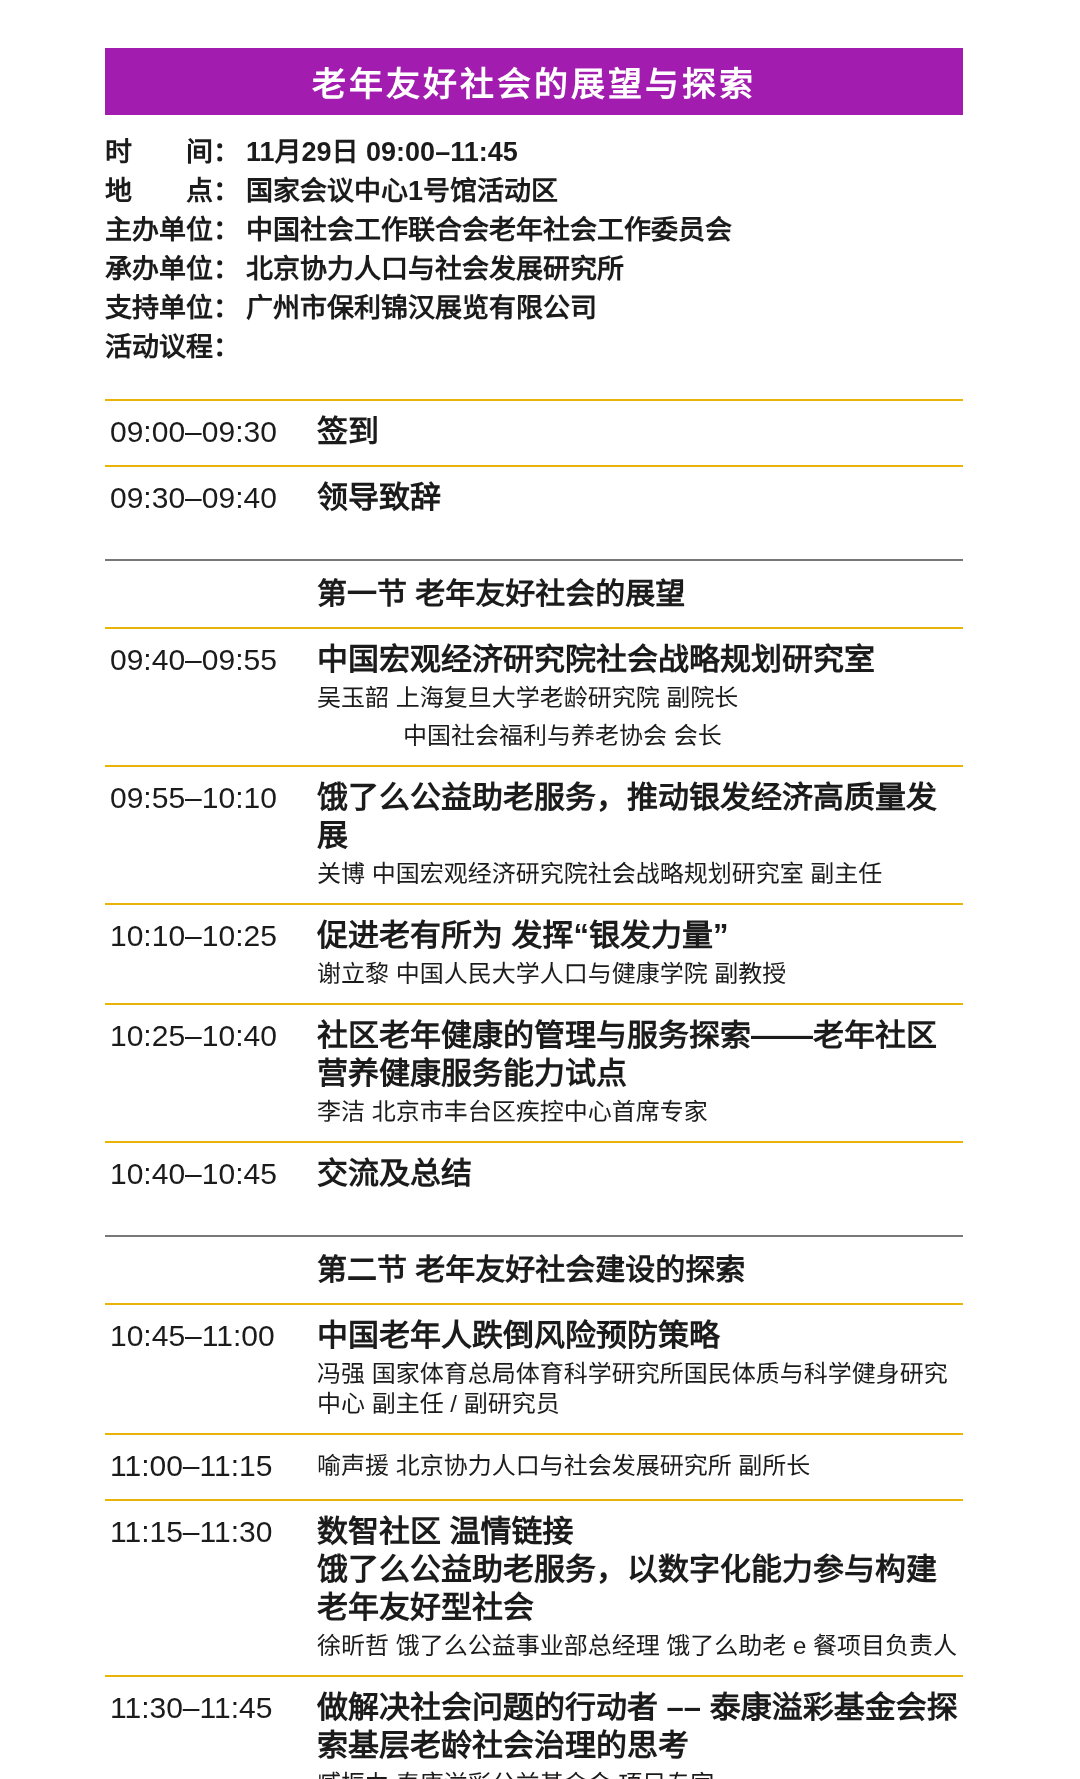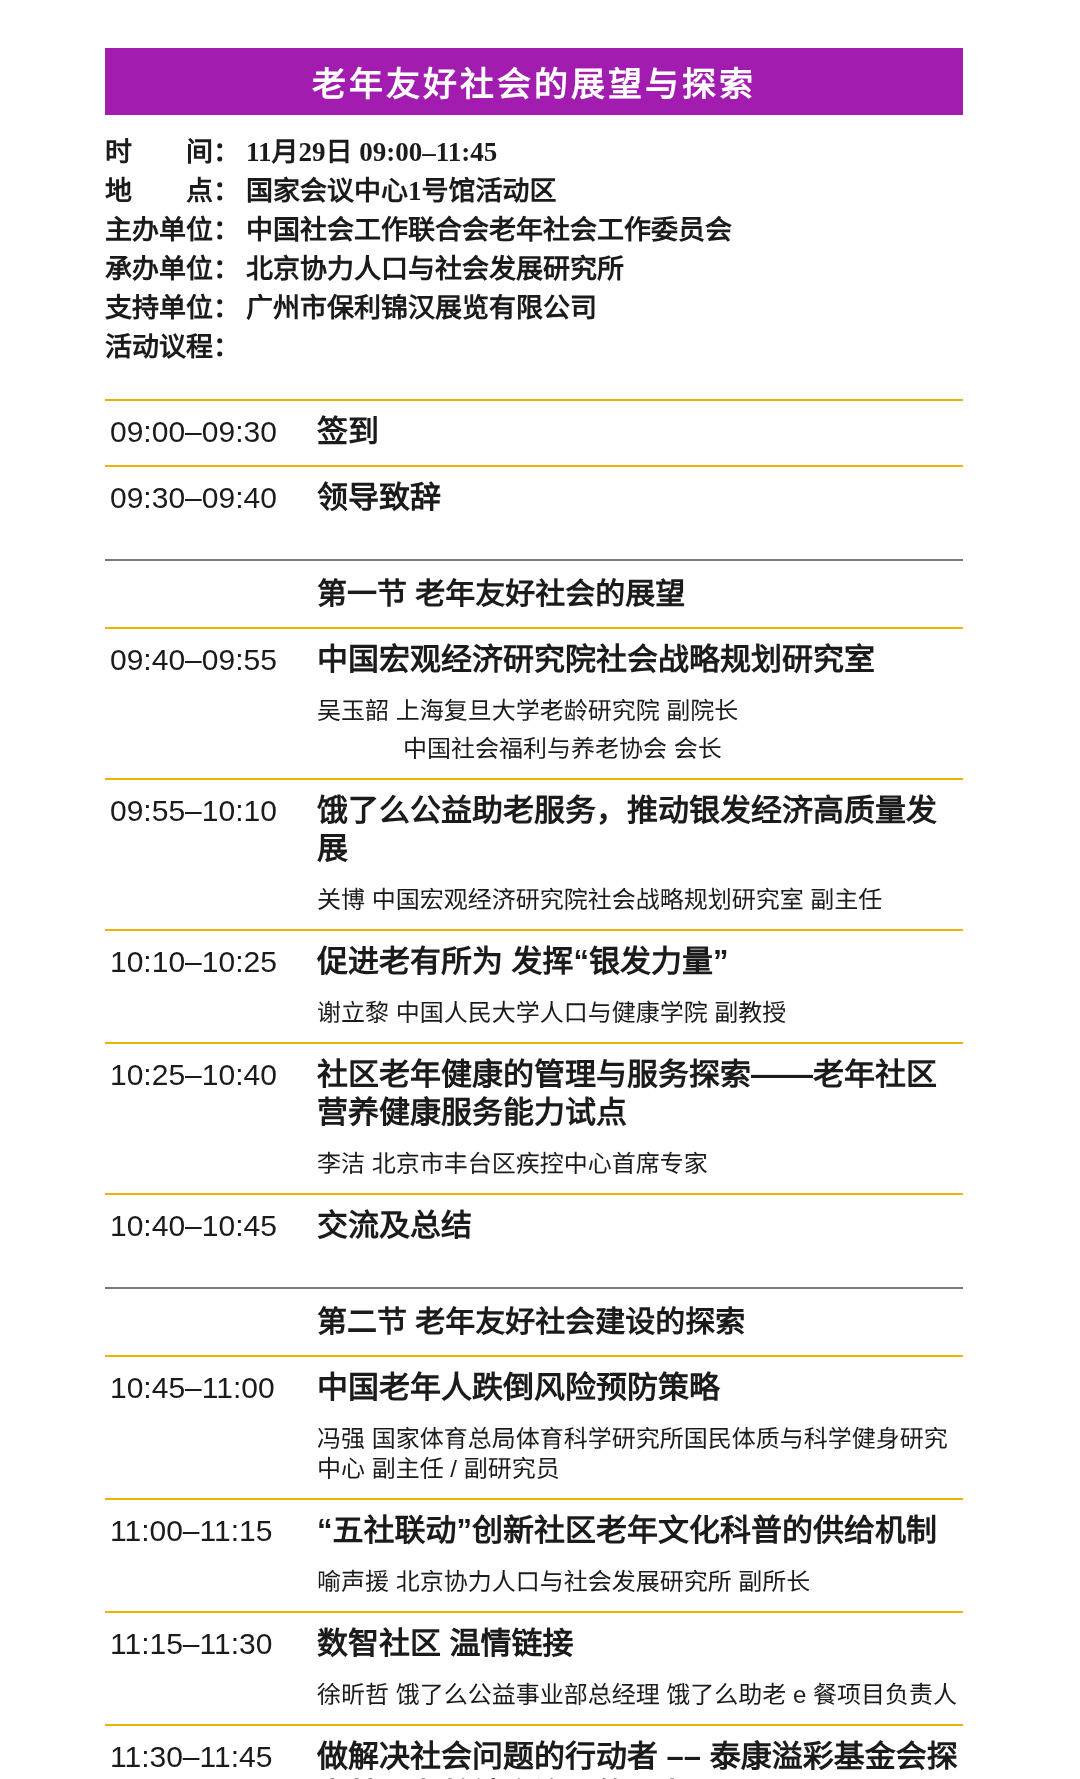--- a/index.html
+++ b/index.html
@@ -45,21 +45,20 @@
     line-height: 39px;
     font-weight: 700;
   }
   .meta-label {
     white-space: pre;
     flex-shrink: 0;
   }
   .meta-value {
     padding-left: 6px;
     white-space: pre;
-    font-family: Liberation Serif, serif;
   }
   
   .agenda {
     margin-top: 32px;
     border-bottom: 2px solid #787878;
   }
   .row {
     display: flex;
     border-top: 2px solid #eab308;
     padding: 12px 0 14px;
@@ -80,21 +79,21 @@
   }
   .title {
     font-size: 31px;
     line-height: 38px;
     font-weight: 700;
   }
   .speaker {
     font-size: 24px;
     line-height: 30px;
     font-weight: 400;
-    margin-top: 17px;
+    margin-top: 4px;
   }
   .speaker.no-gap { margin-top: 8px; }
   .speaker.indent { padding-left: 86px; }
   .section-row {
     display: block;
     border-top: 2px solid #787878;
     padding: 14px 0 14px 212px;
     margin-top: 28px;
   }
   .section-title {
@@ -207,29 +206,29 @@
       <div class="time">10:45–11:00</div>
       <div class="content">
         <div class="title">中国老年人跌倒风险预防策略</div>
         <div class="speaker">冯强 国家体育总局体育科学研究所国民体质与科学健身研究中心 副主任 / 副研究员</div>
       </div>
     </div>
 
     <div class="row">
       <div class="time">11:00–11:15</div>
       <div class="content">
-        <div class="title">“五社联动”创新社区老年文化科普的供给机制</div>
         <div class="speaker">喻声援 北京协力人口与社会发展研究所 副所长</div>
       </div>
     </div>
 
     <div class="row">
       <div class="time">11:15–11:30</div>
       <div class="content">
         <div class="title">数智社区 温情链接</div>
+        <div class="title">饿了么公益助老服务，以数字化能力参与构建老年友好型社会</div>
         <div class="speaker">徐昕哲 饿了么公益事业部总经理 饿了么助老 e 餐项目负责人</div>
       </div>
     </div>
 
     <div class="row">
       <div class="time">11:30–11:45</div>
       <div class="content">
         <div class="title">做解决社会问题的行动者 –– 泰康溢彩基金会探索基层老龄社会治理的思考</div>
         <div class="speaker">臧振力 泰康溢彩公益基金会 项目专家</div>
       </div>

